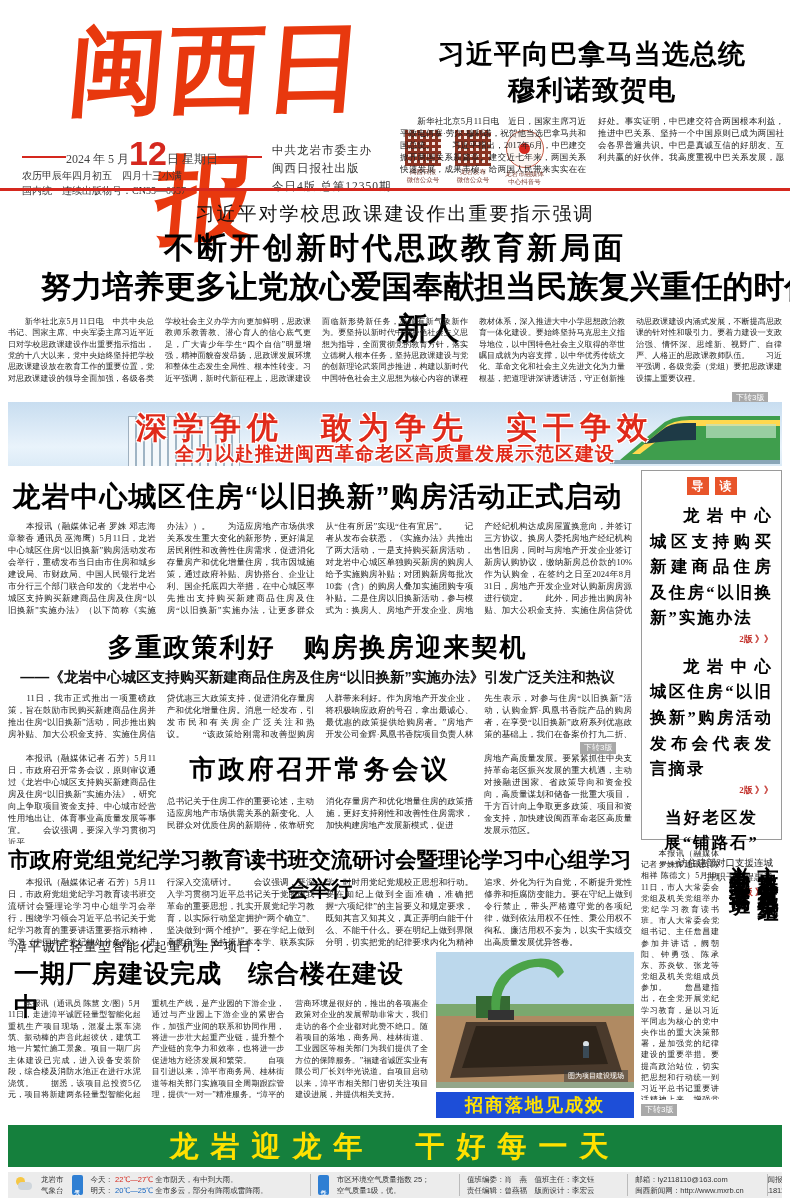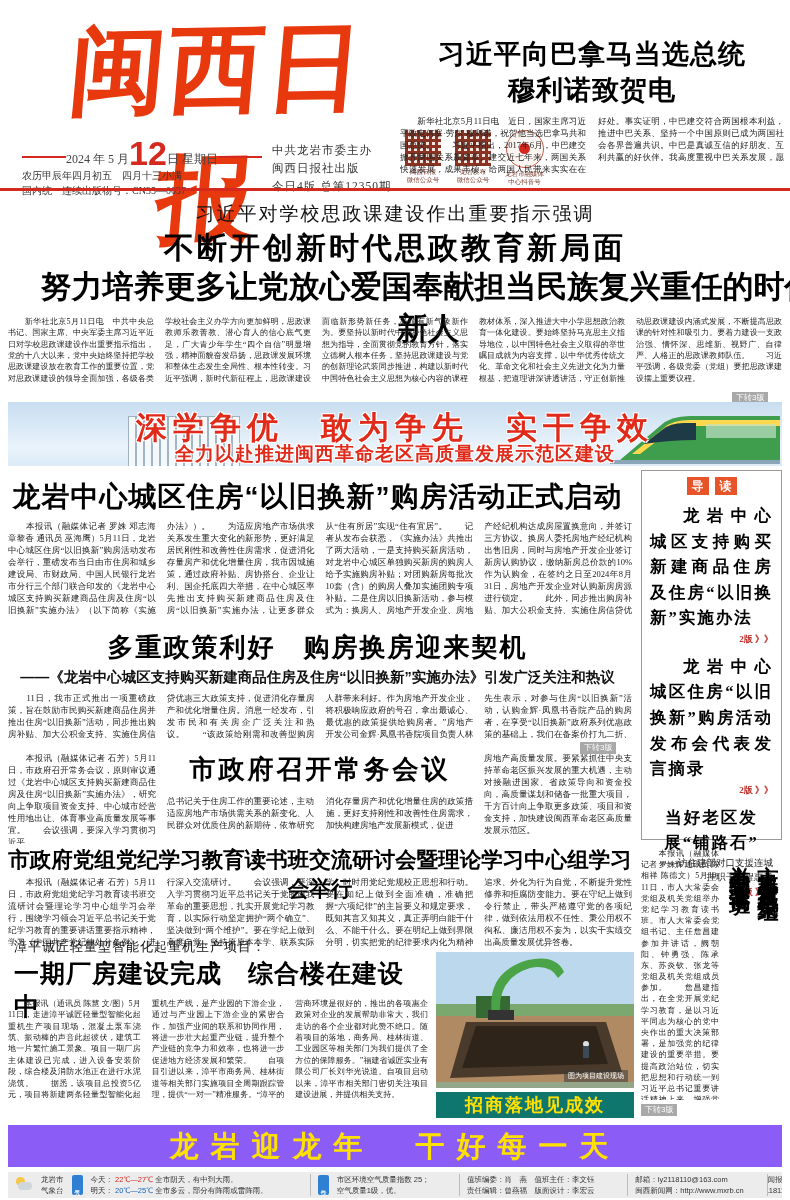--- a/index.html
+++ b/index.html
@@ -59,39 +59,39 @@
   .art3 .mid{flex:1;}
   .art3-title{font-size:26px;font-weight:900;letter-spacing:3px;text-align:center;color:#000;margin:0 0 8px;}
   .art4-title{left:0px;top:845px;width:640px;font-size:21.5px;font-weight:900;color:#000;letter-spacing:0px;}
   .art4-body{left:8px;top:876px;width:624px;height:76px;}
   .art5-kicker{left:14px;top:938px;width:420px;font-size:13px;color:#111;letter-spacing:1px;}
   .art5-title{left:14px;top:957px;width:410px;font-size:25px;font-weight:bold;letter-spacing:1px;color:#000;
       font-family:"Liberation Serif",serif;}
   .art5-body{left:8px;top:998px;width:420px;height:118px;font-size:8px;}
   .photo{left:436px;top:952px;width:198px;height:136px;overflow:hidden;position:absolute;}
   .photo-caption{position:absolute;right:6px;bottom:6px;background:rgba(60,60,60,.55);color:#fff;font-size:7px;padding:1px 4px;}
-  .badge{left:436px;top:1092px;width:198px;height:26px;background:#0f766e;color:#ffe100;font-size:18px;font-weight:900;
+  .badge{left:436px;top:1092px;width:198px;height:26px;background:#1d4ed8;color:#ffe100;font-size:18px;font-weight:900;
       letter-spacing:2px;line-height:26px;text-align:center;}
   
   .daodu{left:641px;top:470px;width:141px;height:370px;border:1px solid #9a9a9a;background:#fff;box-sizing:border-box;padding:6px 8px;}
   .daodu-label{display:flex;gap:6px;justify-content:center;margin-bottom:8px;}
   .daodu-label span{display:block;width:22px;height:18px;background:#e8542a;color:#fff;font-size:12px;font-weight:bold;
       line-height:18px;text-align:center;font-family:"Liberation Sans",sans-serif;}
   .daodu-item-title{font-size:16.5px;font-weight:bold;line-height:1.55;text-align:justify;color:#000;
       font-family:"Liberation Serif",serif;letter-spacing:2px;}
   .daodu-item-title.indent{text-indent:2em;}
   .pageref{text-align:right;font-size:9px;font-weight:bold;color:#c2302a;margin:2px 0 8px;}
   .daodu-sub{font-size:9.5px;color:#222;text-align:right;line-height:1.5;}
   .npc{left:641px;top:848px;width:141px;height:268px;}
   .npc-body{position:absolute;left:0;top:0;width:78px;height:252px;font-size:8px;line-height:1.4;text-align:justify;overflow:hidden;color:#222;}
   .npc-title{position:absolute;right:0;top:0;height:260px;writing-mode:vertical-rl;font-size:21px;font-weight:900;
       letter-spacing:3px;color:#000;font-family:"Liberation Sans",sans-serif;line-height:1.35;}
   .npc-jump{position:absolute;left:0;bottom:0;}
   
-  .bottom-banner{left:8px;top:1125px;width:774px;height:42px;background:#8b5cf6;color:#ffe100;font-size:29px;font-weight:900;
+  .bottom-banner{left:8px;top:1125px;width:774px;height:42px;background:#15803d;color:#ffe100;font-size:29px;font-weight:900;
       letter-spacing:12px;line-height:42px;text-align:center;}
   .footer{left:8px;top:1172px;width:774px;height:26px;background:#ececec;display:flex;align-items:center;
       font-size:7.5px;color:#333;font-family:"Liberation Sans",sans-serif;}
   .fseg{padding:0 7px;border-right:1px solid #bbb;height:22px;display:flex;align-items:center;gap:8px;overflow:hidden;}
   .fseg:last-child{border-right:none;}
   .fline{line-height:1.5;white-space:nowrap;}
   .temp-red{color:#d5281e;} .temp-blue{color:#1565c0;}
   .bluetag{width:11px;height:20px;background:#2f7fd3;color:#fff;font-size:6px;line-height:1.1;text-align:center;
       display:flex;align-items:center;justify-content:center;writing-mode:vertical-rl;border-radius:2px;flex:none;}
   .wicon{position:relative;width:18px;height:16px;flex:none;}

